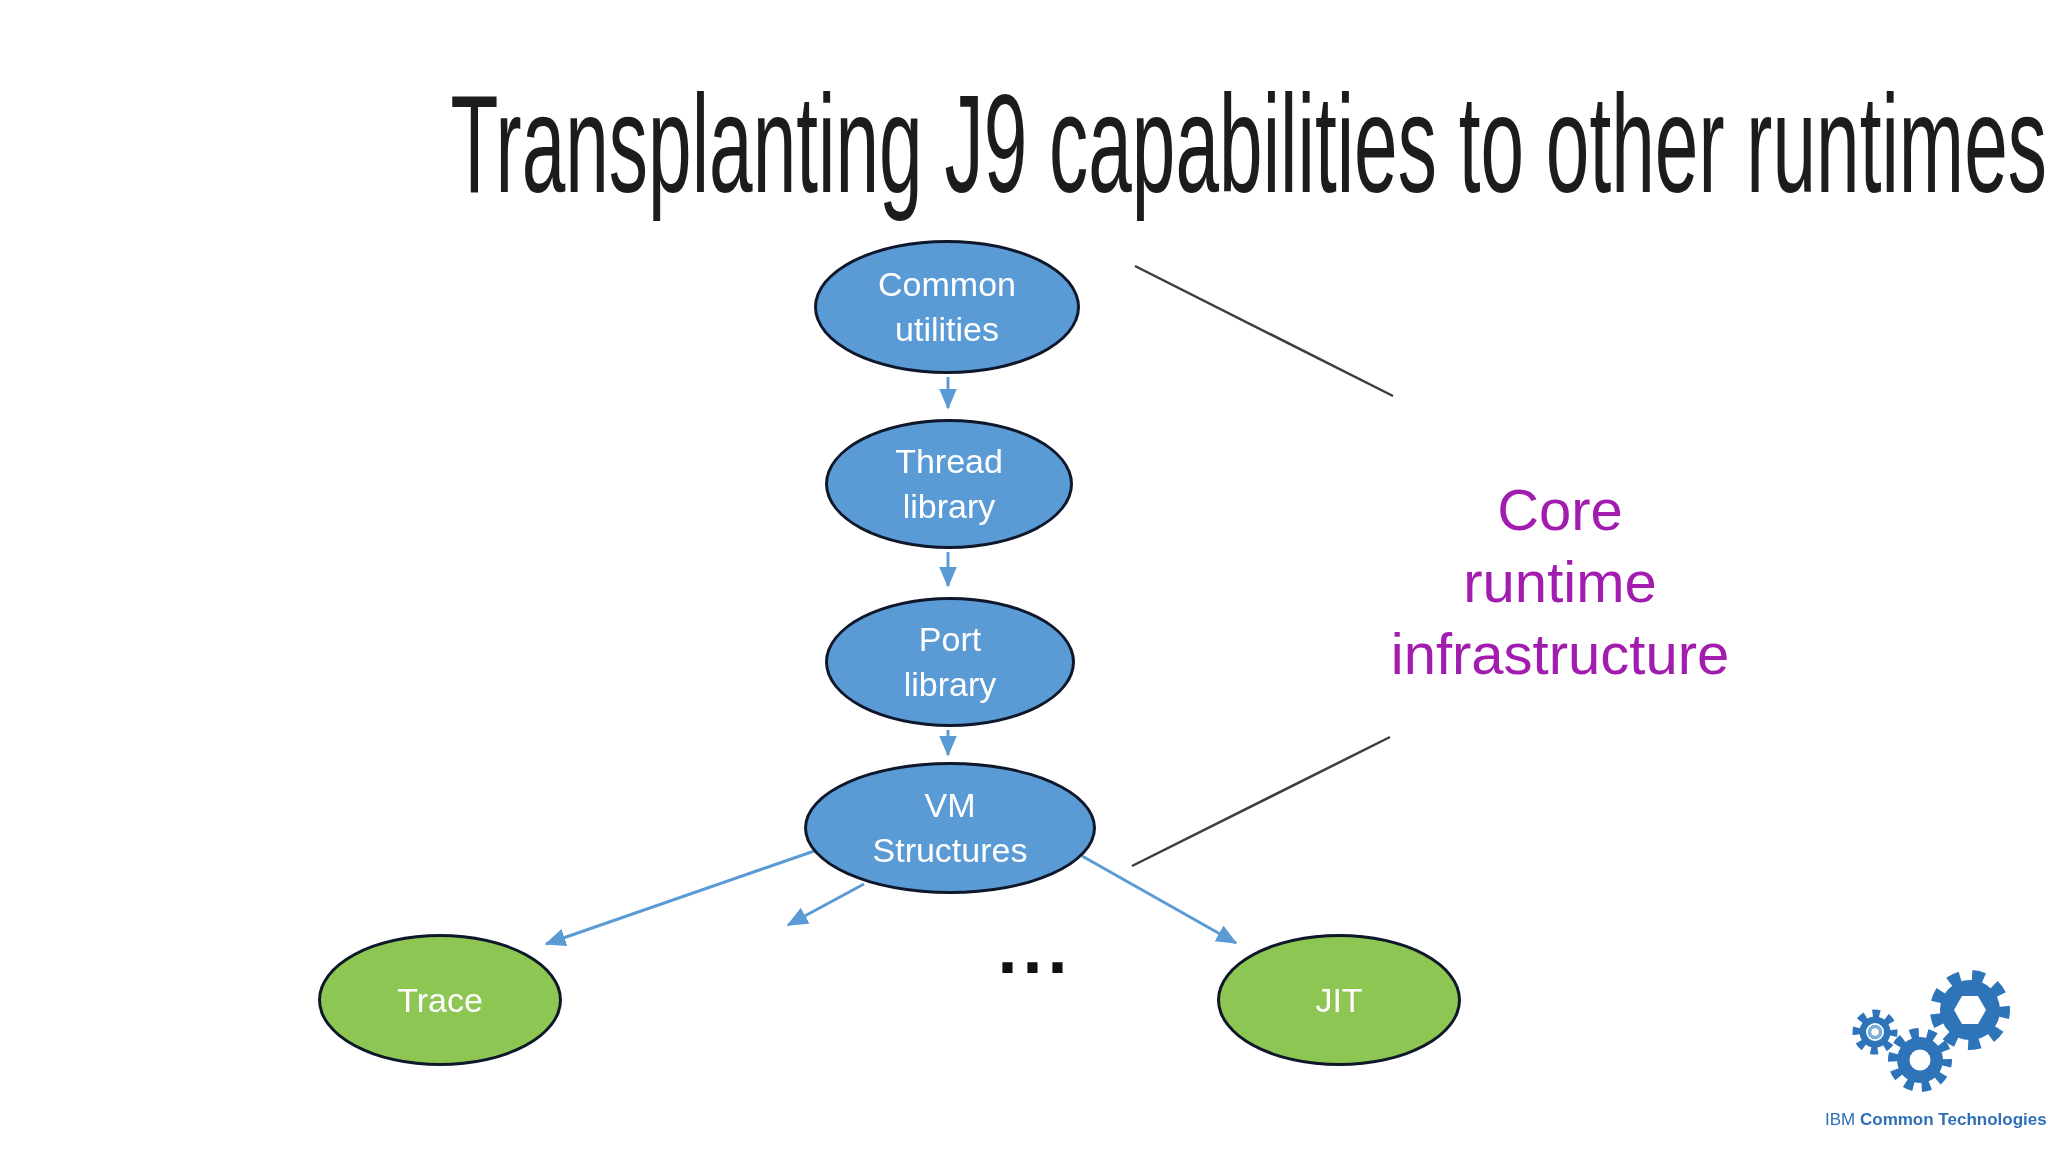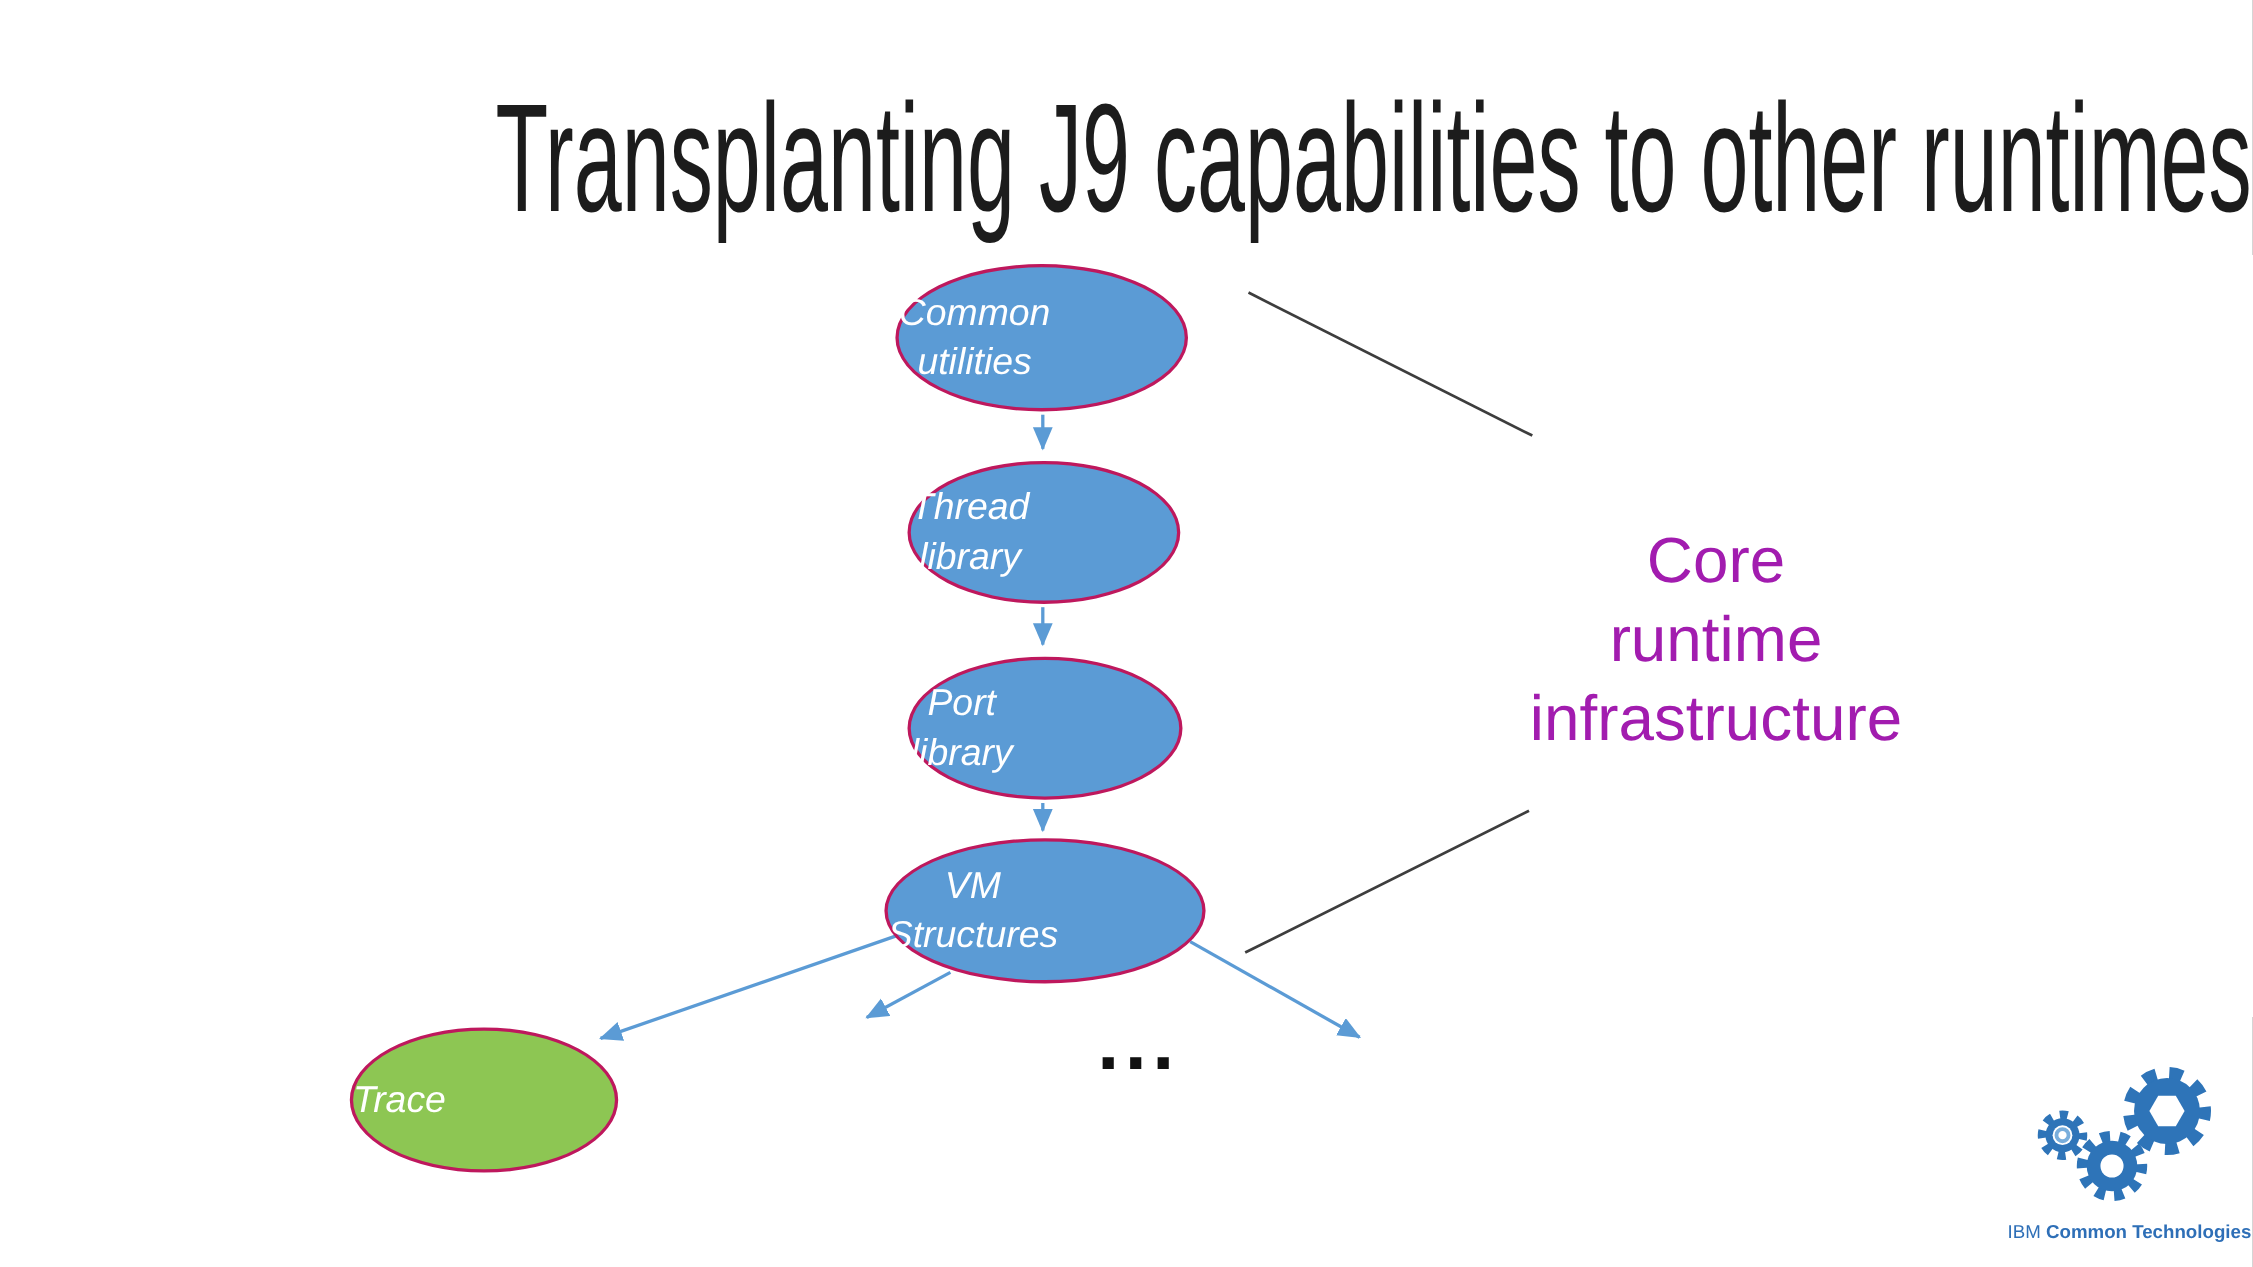--- a/index.html
+++ b/index.html
@@ -20,25 +20,24 @@
     color:#1c1c1c;
     transform:scaleX(0.56);
     transform-origin:50% 0;
     white-space:nowrap;
   }
   .node{
     position:absolute;
     border-radius:50%;
     display:flex;
     align-items:center;
-    justify-content:flex-start;
+    justify-content:center;
     text-align:center;
     box-sizing:border-box;
-    border:3px solid #be185d;
-    font-style:italic;
+    border:3px solid #0f172a;
   }
   .node-blue{background:#5B9BD5;}
   .node-green{background:#8DC653;}
   .node-label{
     color:#ffffff;
     font-size:34px;
     line-height:1.32;
     white-space:pre-line;
   }
   .annotation{
@@ -122,20 +121,23 @@
   <div class="node node-blue" style="left:804px;top:762px;width:292px;height:132px;">
     <span class="node-label">VM
 Structures</span>
   </div>
 
   <div class="node node-green" style="left:318px;top:934px;width:244px;height:132px;">
     <span class="node-label">Trace</span>
   </div>
 
 
+  <div class="node node-green" style="left:1217px;top:934px;width:244px;height:132px;">
+    <span class="node-label">JIT</span>
+  </div>
 
   <div class="dots">...</div>
 
   <div class="annotation">Core
 runtime
 infrastructure</div>
 
   <div class="logo">
     <svg width="215" height="160" viewBox="0 0 215 160" xmlns="http://www.w3.org/2000/svg">
 

